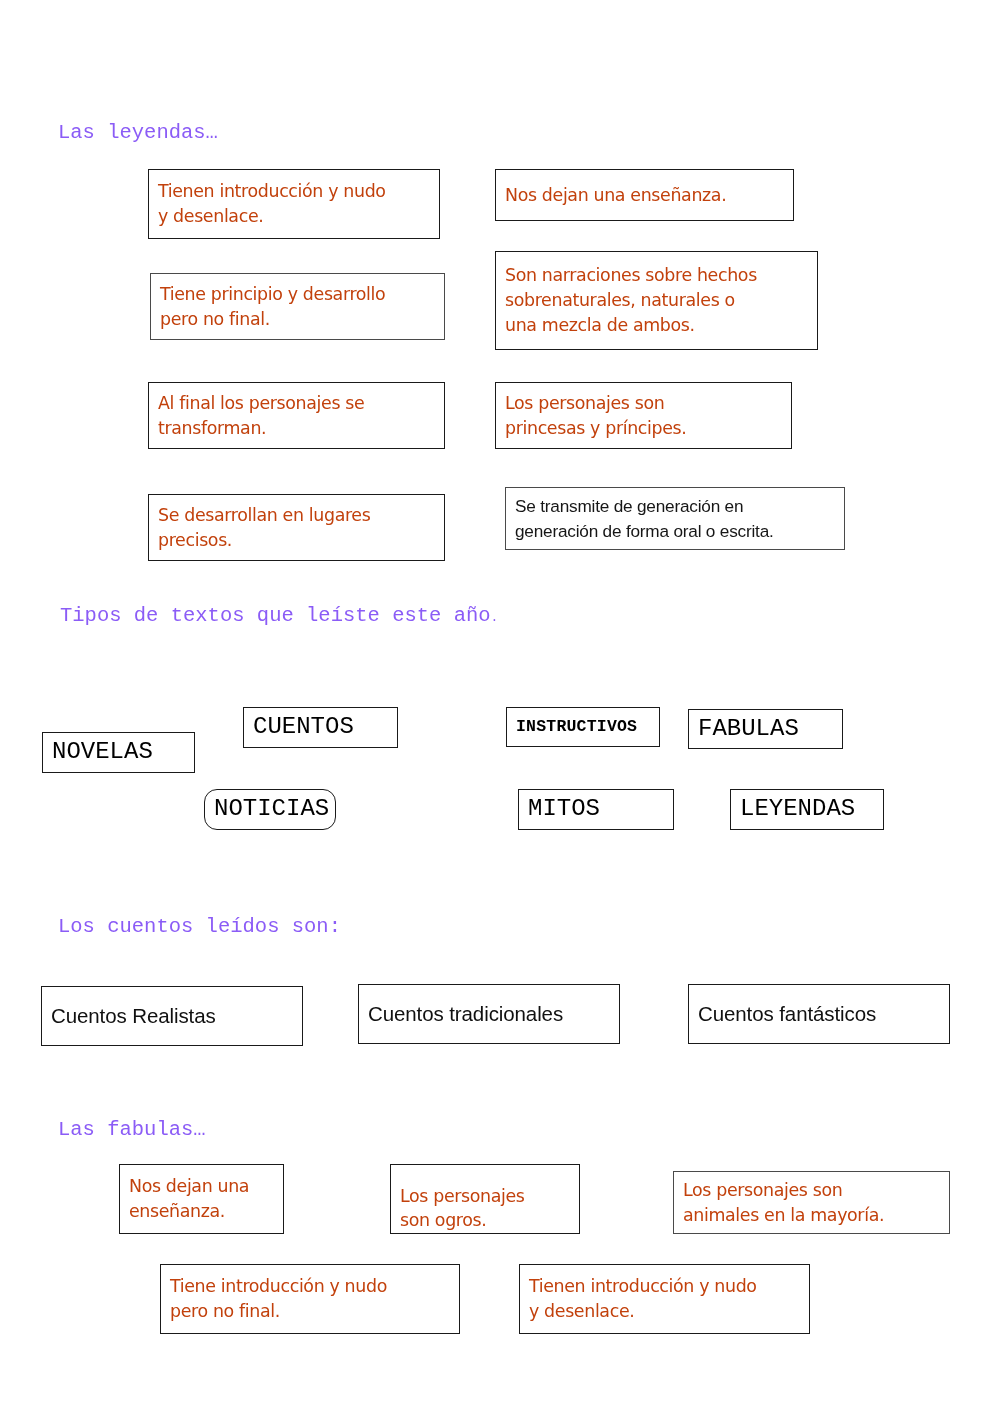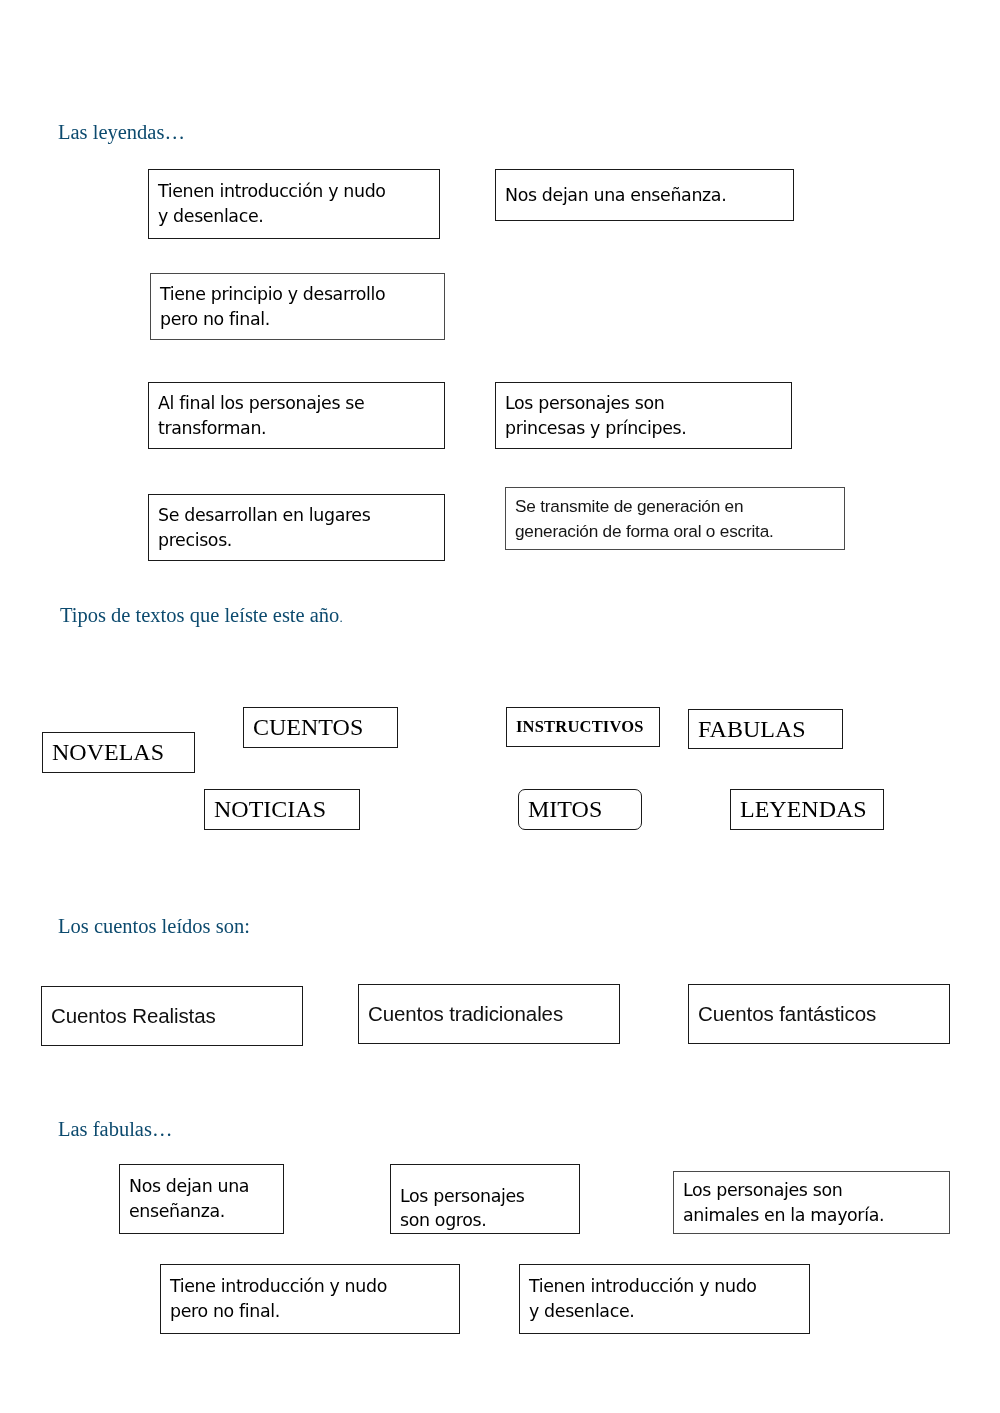--- a/index.html
+++ b/index.html
@@ -14,24 +14,24 @@
   #page {
     position: relative;
     width: 1000px;
     height: 1413px;
     background: #ffffff;
     overflow: hidden;
   }
   
   .heading {
     position: absolute;
-    font-family: Liberation Serif, serif;
+    font-family: Liberation Mono, monospace;
     font-size: 20.5px;
     line-height: 1.25;
-    color: #0c4a6e;
+    color: #8b5cf6;
     white-space: pre;
   }
   
   .box {
     position: absolute;
     box-sizing: border-box;
     background: #ffffff;
     border: 1.3px solid #1a1a1a;
     display: flex;
     align-items: center;
@@ -44,33 +44,33 @@
     width: 100%;
     padding: 0 9px;
     white-space: pre-line;
   }
   
   .stmt .box-text {
     font-family: "DejaVu Sans", sans-serif;
     font-size: 17.4px;
     line-height: 1.42;
     letter-spacing: -0.35px;
-    color: #000000;
+    color: #c2410c;
   }
   
   .stmt-arial .box-text {
     font-family: "Liberation Sans", sans-serif;
     font-size: 17.2px;
     line-height: 1.42;
     letter-spacing: -0.2px;
     color: #161616;
   }
   
   .genre .box-text {
-    font-family: Liberation Serif, serif;
+    font-family: Liberation Mono, monospace;
     font-size: 24px;
     line-height: 1.2;
     letter-spacing: 0px;
     color: #000000;
   }
   .genre.small-bold .box-text {
     font-size: 16.5px;
     font-weight: bold;
     letter-spacing: 0.2px;
   }
@@ -97,20 +97,25 @@
 
   <div class="box stmt" style="left:495px; top:169px; width:299px; height:52px;">
     <span class="box-text">Nos dejan una enseñanza.</span>
   </div>
 
   <div class="box stmt thin" style="left:150px; top:273px; width:295px; height:67px;">
     <span class="box-text">Tiene principio y desarrollo
 pero no final.</span>
   </div>
 
+  <div class="box stmt" style="left:495px; top:251px; width:323px; height:99px;">
+    <span class="box-text">Son narraciones sobre hechos
+sobrenaturales, naturales o
+una mezcla de ambos.</span>
+  </div>
 
   <div class="box stmt" style="left:148px; top:382px; width:297px; height:67px;">
     <span class="box-text">Al final los personajes se
 transforman.</span>
   </div>
 
   <div class="box stmt" style="left:495px; top:382px; width:297px; height:67px;">
     <span class="box-text">Los personajes son
 princesas y príncipes.</span>
   </div>
@@ -136,25 +141,25 @@
   </div>
 
   <div class="box genre small-bold" style="left:506px; top:707px; width:154px; height:40px;">
     <span class="box-text">INSTRUCTIVOS</span>
   </div>
 
   <div class="box genre" style="left:688px; top:709px; width:155px; height:40px;">
     <span class="box-text">FABULAS</span>
   </div>
 
-  <div class="box genre" style="left:204px; top:789px; width:156px; height:41px;">
+  <div class="box genre" style="left:204px; top:789px; width:132px; height:41px;border-radius:13px;">
     <span class="box-text">NOTICIAS</span>
   </div>
 
-  <div class="box genre" style="left:518px; top:789px; width:124px; height:41px;border-radius:7px;">
+  <div class="box genre" style="left:518px; top:789px; width:156px; height:41px;">
     <span class="box-text">MITOS</span>
   </div>
 
   <div class="box genre" style="left:730px; top:789px; width:154px; height:41px;">
     <span class="box-text">LEYENDAS</span>
   </div>
 
   <div class="heading" style="left:58px; top:914px;">Los cuentos leídos son:</div>
 
   <div class="box ctype" style="left:41px; top:986px; width:262px; height:60px;">

